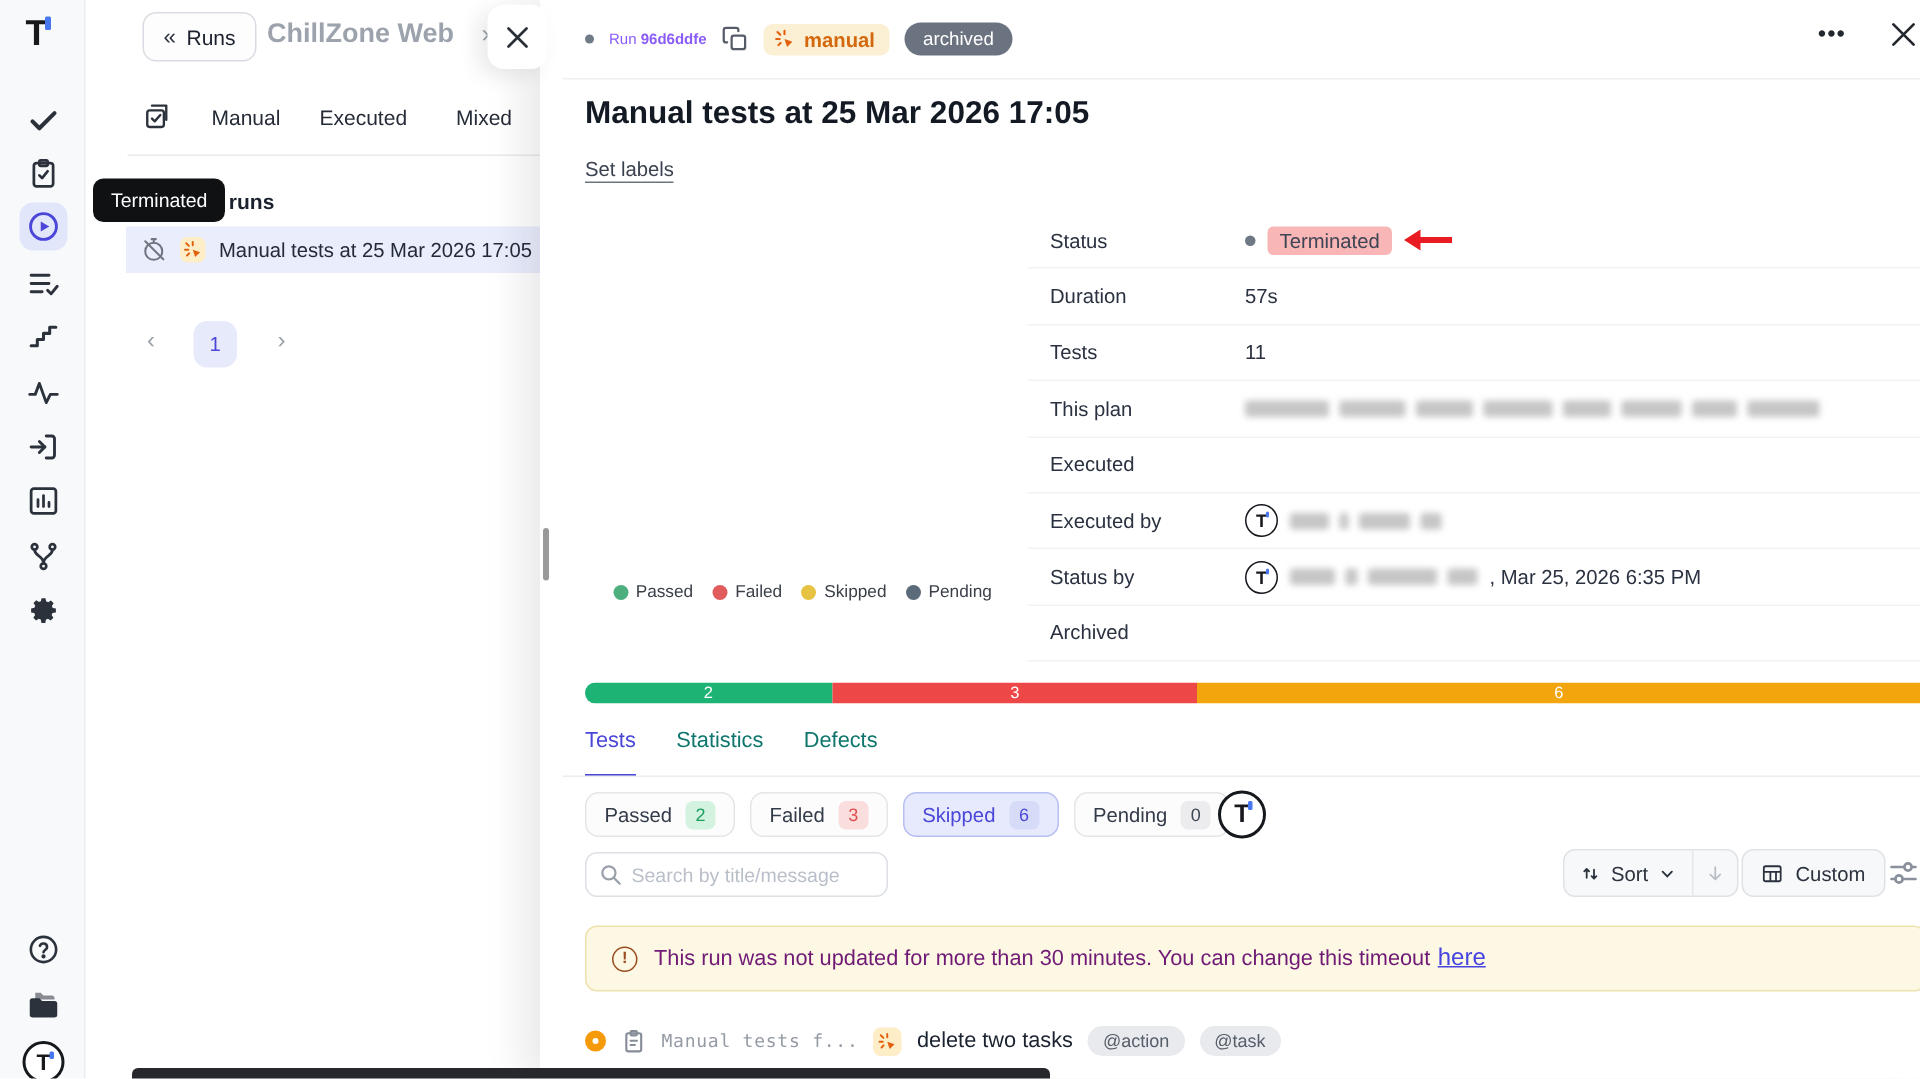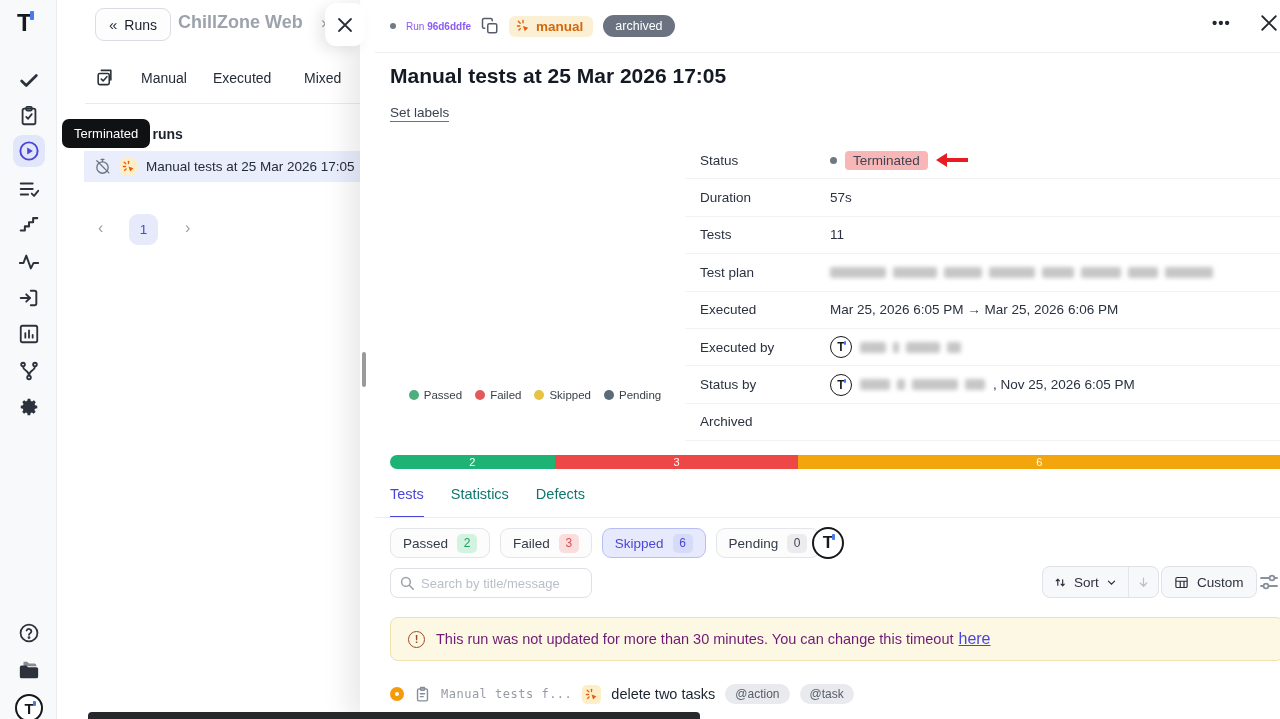--- a/index.html
+++ b/index.html
@@ -370,37 +370,36 @@
     </div>
     <div class="drow">
       <span class="dlabel">Duration</span>
       <span class="dvalue">57s</span>
     </div>
     <div class="drow">
       <span class="dlabel">Tests</span>
       <span class="dvalue">11</span>
     </div>
     <div class="drow">
-      <span class="dlabel">Test plan</span>
+      <span class="dlabel">This plan</span>
       <span class="dvalue">
           <span class="blurline">
             <i style="width: 56px;"></i>
             <i style="width: 44px;"></i>
             <i style="width: 38px;"></i>
             <i style="width: 46px;"></i>
             <i style="width: 32px;"></i>
             <i style="width: 40px;"></i>
             <i style="width: 30px;"></i>
             <i style="width: 48px;"></i>
           </span>
         </span>
     </div>
     <div class="drow">
       <span class="dlabel">Executed</span>
-      <span class="dvalue">Mar 25, 2026 6:05 PM → Mar 25, 2026 6:06 PM</span>
     </div>
     <div class="drow">
       <span class="dlabel">Executed by</span>
       <span class="dvalue">
         <span class="avatar-sm">
             <span class="tlogo" style="font-size:12px;">T<span class="tick" style="width:2px;height:4px;right:-1.5px;top:1px;"></span></span>
           </span>
         <span class="blurline">
             <i style="width: 26px;"></i>
             <i style="width: 6px;"></i>
@@ -414,21 +413,21 @@
       <span class="dvalue">
         <span class="avatar-sm">
             <span class="tlogo" style="font-size:12px;">T<span class="tick" style="width:2px;height:4px;right:-1.5px;top:1px;"></span></span>
           </span>
         <span class="blurline">
             <i style="width: 30px;"></i>
             <i style="width: 8px;"></i>
             <i style="width: 46px;"></i>
             <i style="width: 20px;"></i>
           </span>
-        <span>, Nov 25, 2026 6:05 PM</span>
+        <span>, Mar 25, 2026 6:35 PM</span>
       </span>
     </div>
     <div class="drow">
       <span class="dlabel">Archived</span>
       <span class="dvalue"></span>
     </div>
   </div>
 
   <div class="progress" id="progress">
       <div class="pseg" style="background: rgb(29, 179, 116); flex-grow: 2;">2</div>

